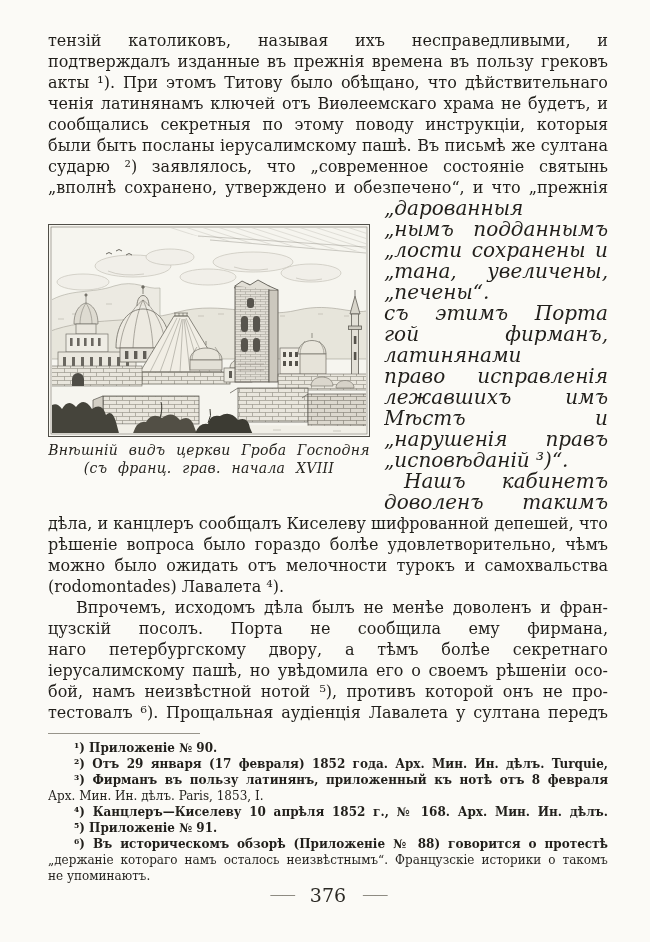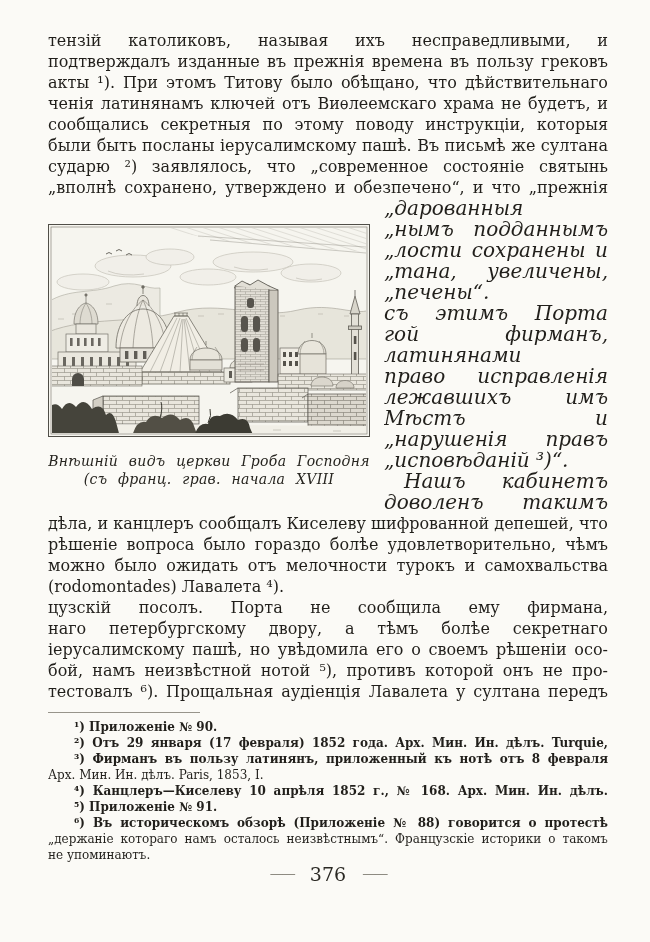--- a/index.html
+++ b/index.html
@@ -15,21 +15,21 @@
     text-align:justify;text-align-last:justify;white-space:normal;
   }
   .line.end{text-align-last:left;}
   .line.indent{text-indent:28px;}
   .twocol{position:relative;height:315px;}
   .rightcol{margin-left:336px;width:224px;}
   .rightcol .line{font-size:20px;font-style:italic;}
   .rightcol .line.indent{text-indent:20px;}
   .figure{position:absolute;left:0;top:26px;width:322px;}
   .engraving{display:block;}
-  .caption{margin-top:15px;}
+  .caption{margin-top:4px;}
   .caption .cap-line{
     font-style:italic;font-size:14px;line-height:18px;height:18px;
     text-align:center;word-spacing:6px;letter-spacing:.3px;color:#26241f;overflow:hidden;
   }
   .fnsep{width:152px;border:none;border-top:1px solid #97948b;margin:10px 0 6px 0;height:0;}
   .footnotes .line{font-size:12px;line-height:16px;height:16px;}
   .footnotes .line.indent{text-indent:26px;font-weight:bold;}
   .pagenum{margin-top:0;text-align:center;font-size:19px;color:#2a2823;}
   .pagenum .dash{color:#8b887f;font-size:14px;margin:0 16px;vertical-align:3px;letter-spacing:-2px;}
 </style>
@@ -262,20 +262,21 @@
   </div>
 
   <div>
     <div class="line">дѣла, и канцлеръ сообщалъ Киселеву шифрованной депешей, что</div>
     <div class="line">рѣшеніе вопроса было гораздо болѣе удовлетворительно, чѣмъ</div>
     <div class="line">можно было ожидать отъ мелочности турокъ и самохвальства</div>
     <div class="line end">(rodomontades) Лавалета ⁴).</div>
   </div>
 
   <div>
+    <div class="line indent">Впрочемъ, исходомъ дѣла былъ не менѣе доволенъ и фран-</div>
     <div class="line">цузскій посолъ. Порта не сообщила ему фирмана, препровожден-</div>
     <div class="line">наго петербургскому двору, а тѣмъ болѣе секретнаго предписанія</div>
     <div class="line">іерусалимскому пашѣ, но увѣдомила его о своемъ рѣшеніи осо-</div>
     <div class="line">бой, намъ неизвѣстной нотой ⁵), противъ которой онъ не про-</div>
     <div class="line">тестовалъ ⁶). Прощальная аудіенція Лавалета у султана передъ</div>
   </div>
 
   <hr class="fnsep">
 
   <div class="footnotes">

